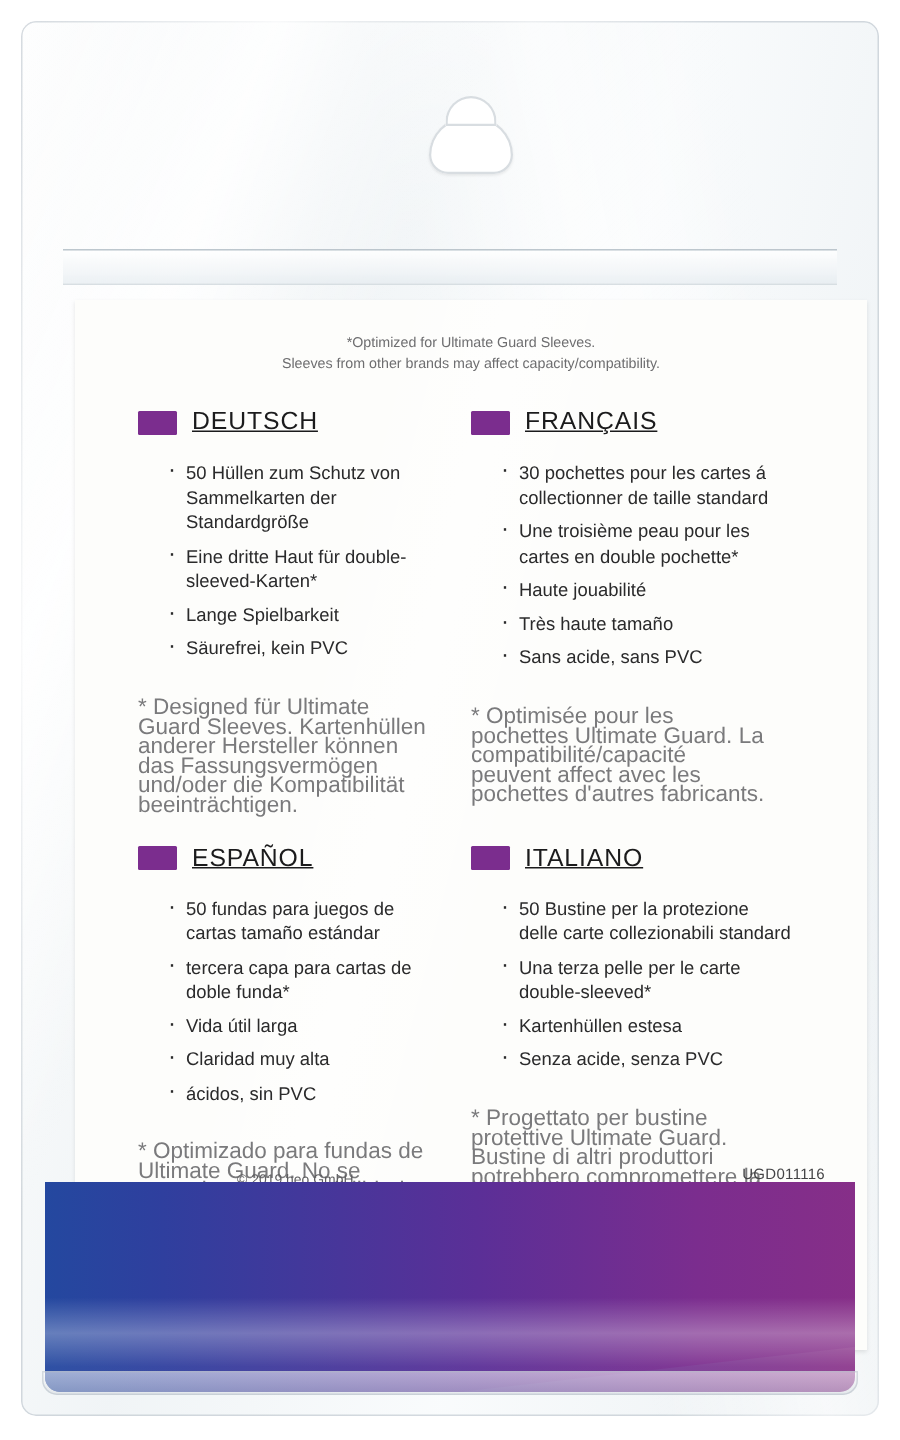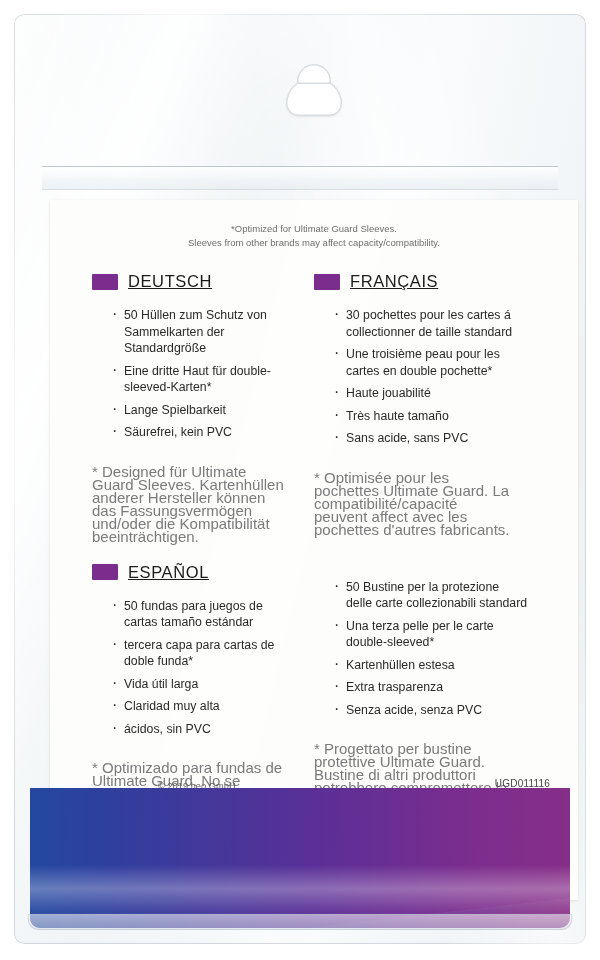--- a/index.html
+++ b/index.html
@@ -351,25 +351,28 @@
             <li>50 fundas para juegos de cartas tamaño estándar</li>
             <li>tercera capa para cartas de doble funda*</li>
             <li>Vida útil larga</li>
             <li>Claridad muy alta</li>
             <li>ácidos, sin PVC</li>
           </ul>
           <div class="footnote">* Optimizado para fundas de Ultimate Guard. No se garantiza la compatibilidad y/o capacidad con fundas de otras marcas.</div>
         </div>
 
         <div class="lang-block">
+          <div class="lang-head">
+            <span class="lang-swatch"></span>
+            <span class="lang-title">ITALIANO</span>
+          </div>
           <ul class="bullets">
             <li>50 Bustine per la protezione delle carte collezionabili standard</li>
             <li>Una terza pelle per le carte double-sleeved*</li>
             <li>Kartenhüllen estesa</li>
-            <li>Extra trasparenza</li>
             <li>Senza acide, senza PVC</li>
           </ul>
           <div class="footnote">* Progettato per bustine protettive Ultimate Guard. Bustine di altri produttori potrebbero compromettere la capacità/compatibilità.</div>
         </div>
 
       </div>
 
       <div class="bottom-row">
         <div class="ug-badge">UG</div>
         <div class="legal">

